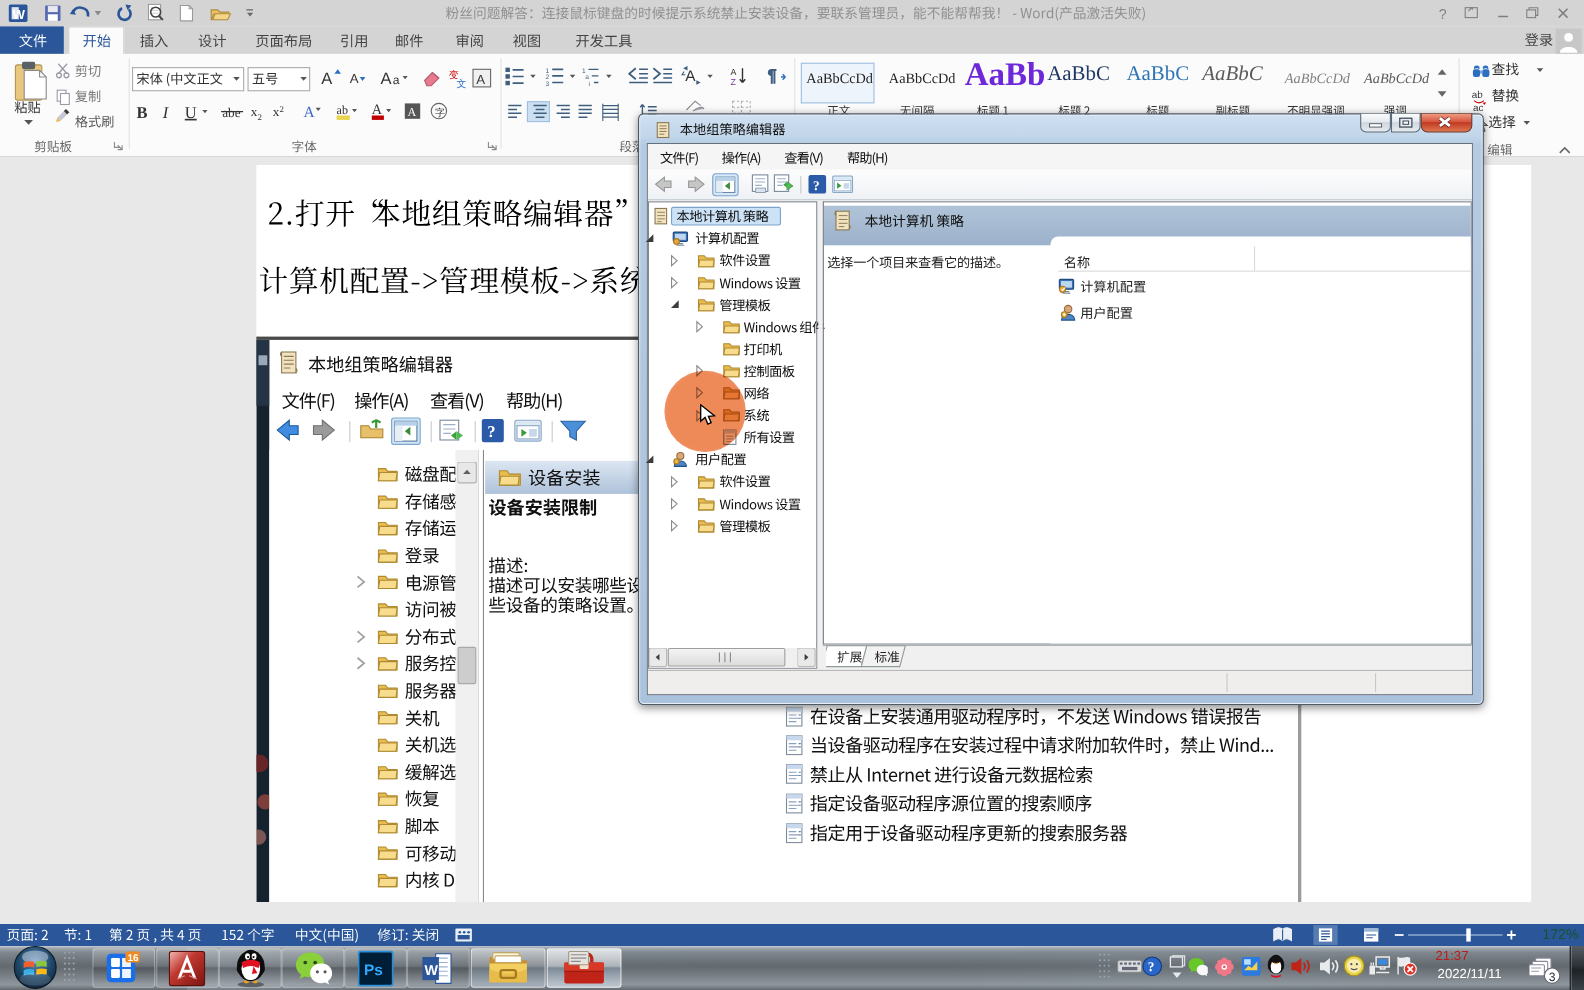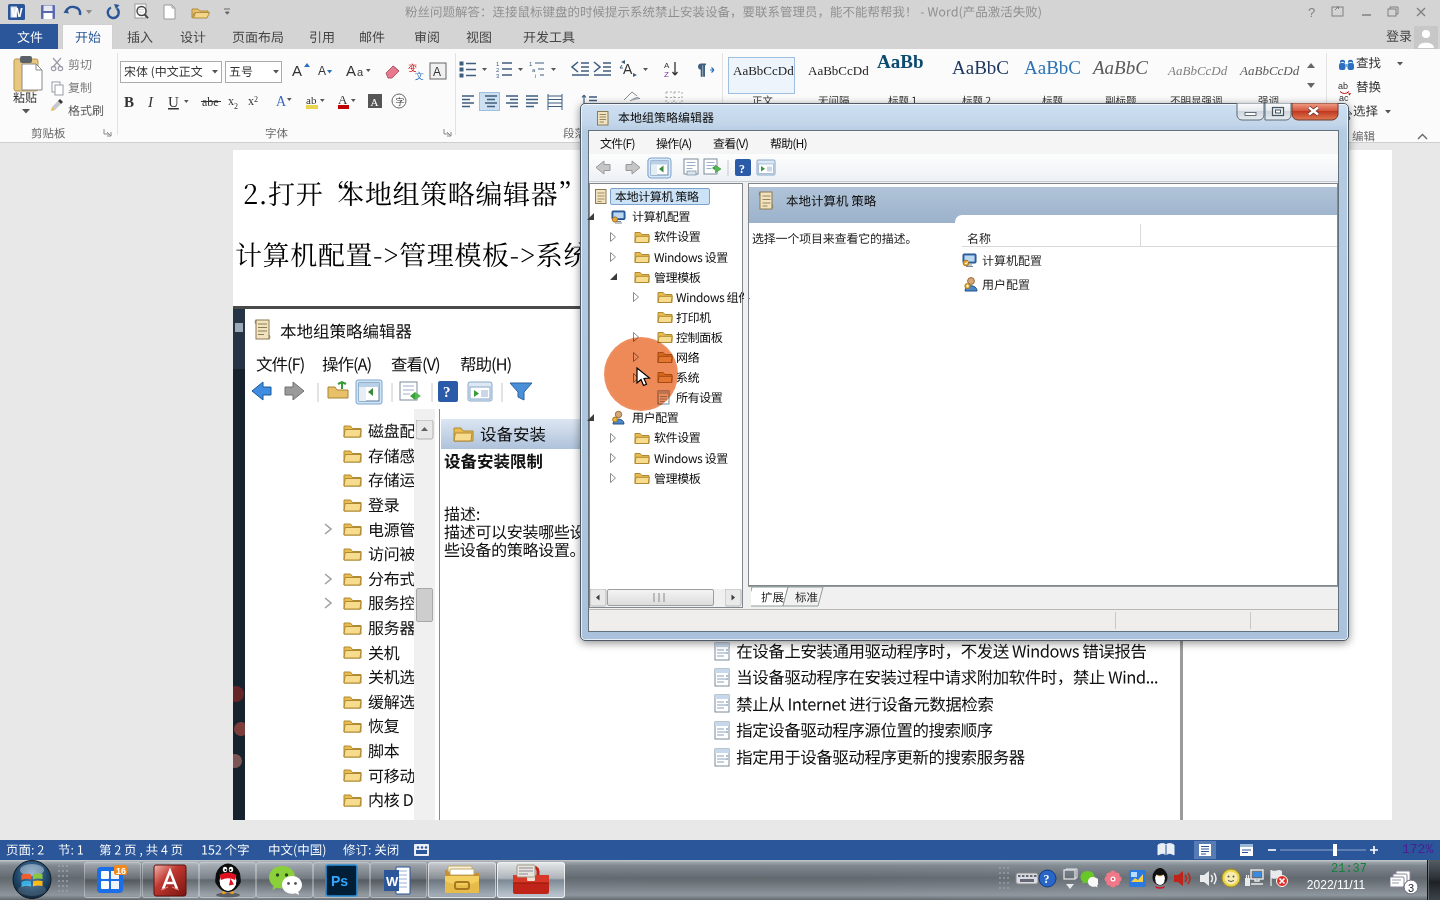--- a/index.html
+++ b/index.html
@@ -703,21 +703,21 @@
     </g>
   </svg>
 <div class="a" style="left:808px;top:63px;font-size:13px;color:#222;font-weight:normal;font-style:normal;font-family:'Liberation Serif',serif;white-space:nowrap">AaBbCcDd</div>
 <svg class="t" style="left:818.4px;top:93.5px" width="31.5" height="13.4" viewBox="0 0 750 320" fill="#333333">
     <g transform="matrix(1 0 0 -1 0 250)">
       <use href="#g93" x="0"></use>
       <use href="#g94" x="250"></use>
       <use href="#g95" x="500"></use>
     </g>
   </svg>
-<div class="a" style="left:877px;top:51px;font-size:19px;color:#0c4a6e;font-weight:bold;font-style:normal;font-family:'Liberation Serif',serif;white-space:nowrap">AaBb</div>
+<div class="a" style="left:877px;top:51px;font-size:30px;color:#6d28d9;font-weight:bold;font-style:normal;font-family:'Liberation Serif',serif;white-space:nowrap">AaBb</div>
 <svg class="t" style="left:888.4px;top:93.5px" width="29.2" height="13.4" viewBox="0 0 695 320" fill="#333333">
     <g transform="matrix(1 0 0 -1 0 250)">
       <use href="#g10" x="0"></use>
       <use href="#g3" x="250"></use>
       <use href="#g96" x="556"></use>
     </g>
   </svg>
 <div class="a" style="left:952px;top:57px;font-size:19px;color:#1f3864;font-weight:normal;font-style:normal;font-family:'Liberation Serif',serif;white-space:nowrap">AaBbC</div>
 <svg class="t" style="left:962.4px;top:93.5px" width="29.2" height="13.4" viewBox="0 0 695 320" fill="#333333">
     <g transform="matrix(1 0 0 -1 0 250)">
@@ -1910,21 +1910,21 @@
         <rect x="0" y="0" width="13" height="12" fill="#fff" stroke="none"></rect>
         <rect x="0" y="0" width="13" height="3" fill="#9ab8d8" stroke="none"></rect>
         <path d="M2 6 h9 M2 8.5 h6" stroke="#2b579a" stroke-width="1"></path>
       </g>
 <path d="M118 9 h8" stroke-width="1.6"></path>
 <path d="M130 9 h86" stroke="#8fa8cc" stroke-width="1.2"></path>
 <rect x="183" y="3" width="4" height="12" fill="#fff" stroke="none"></rect>
 <path d="M220 9 h8 M224 5 v8" stroke-width="1.6"></path>
 </g>
   </svg>
-<div class="a" style="left:1402px;top:842px;color:#4c1d95;font-size:13px;font-family:Liberation Mono, monospace;letter-spacing:0">172%</div>
+<div class="a" style="left:1402px;top:842px;color:#14532d;font-size:13px;font-family:Liberation Sans, sans-serif;letter-spacing:0">172%</div>
 <div class="a" style="left:0;top:860px;width:1440px;height:40px;background:linear-gradient(180deg,#c8cdd2 0,#a0a7ae 5%,#80888f 14%,#62696f 45%,#6a7177 55%,#8f979e 88%,#62696f 100%)"></div>
 <div class="a" style="left:170px;top:860px;width:500px;height:40px;background:linear-gradient(90deg,rgba(180,190,200,.28),rgba(120,130,140,.12) 40%,rgba(60,70,80,0))"></div>
 <div class="a" style="left:860px;top:860px;width:420px;height:40px;background:linear-gradient(90deg,rgba(0,0,0,0),rgba(150,160,170,.15) 60%,rgba(60,70,80,0))"></div>
 <svg class="a" style="left:11px;top:859px" width="42" height="41" viewBox="0 0 42 41">
 <defs>
       <radialGradient id="orb" cx=".5" cy=".35" r=".75">
         <stop offset="0" stop-color="#5a88b8"></stop>
         <stop offset=".55" stop-color="#1e4668"></stop>
         <stop offset="1" stop-color="#0c1e30"></stop>
       </radialGradient>
@@ -2133,21 +2133,21 @@
 <path d="M12 11 v2 h4 v-2 M8 16 h12" stroke="#e8eaec" stroke-width="1.4" fill="none"></path>
 <path d="M2 10 h5 v8 h-5 z" fill="#e8eaec"></path>
     <path d="M3.5 10 v-3 M5.5 10 v-3" stroke="#e8eaec" stroke-width="1.2"></path>
   </svg>
 <svg class="a" style="left:1268px;top:868px" width="22" height="20" viewBox="0 0 22 20">
 <path d="M3 2 v16" stroke="#d0d4d8" stroke-width="1.6"></path>
 <path d="M3 2 c4 2.5 7 -2 11 1 l0 8 c-4 -3 -7 1.5 -11 -1 z" fill="#e8eaec"></path>
 <circle cx="14" cy="13" r="5.5" fill="#e03028" stroke="#fff" stroke-width="1"></circle>
 <path d="M11.5 10.5 l5 5 M16.5 10.5 l-5 5" stroke="#fff" stroke-width="1.6"></path>
   </svg>
-<div class="a" style="left:1305px;top:862px;width:62px;height:13px;color:#15803d;font-size:12px;text-align:right;font-family:Liberation Mono, monospace">21:37</div>
+<div class="a" style="left:1305px;top:862px;width:62px;height:13px;color:#b91c1c;font-size:12px;text-align:left;font-family:Liberation Sans, sans-serif">21:37</div>
 <div class="a" style="left:1296px;top:878px;width:80px;height:13px;color:#fff;font-size:12px;text-align:center;font-family:'Liberation Sans'">2022/11/11</div>
 <svg class="a" style="left:1390px;top:870px" width="30" height="26" viewBox="0 0 30 26">
 <g fill="#fff" stroke="#889">
       <rect x="6" y="1" width="14" height="10" rx="1"></rect>
       <rect x="3" y="4" width="14" height="10" rx="1"></rect>
       <rect x="0" y="7" width="14" height="10" rx="1"></rect>
     </g>
 <path d="M2 10 h9 M2 13 h7" stroke="#99a"></path>
 <circle cx="21" cy="17" r="7" fill="#fff" stroke="#667"></circle>
     <text x="18" y="21.5" font-size="11" fill="#223" font-family="Liberation Sans">3</text>

